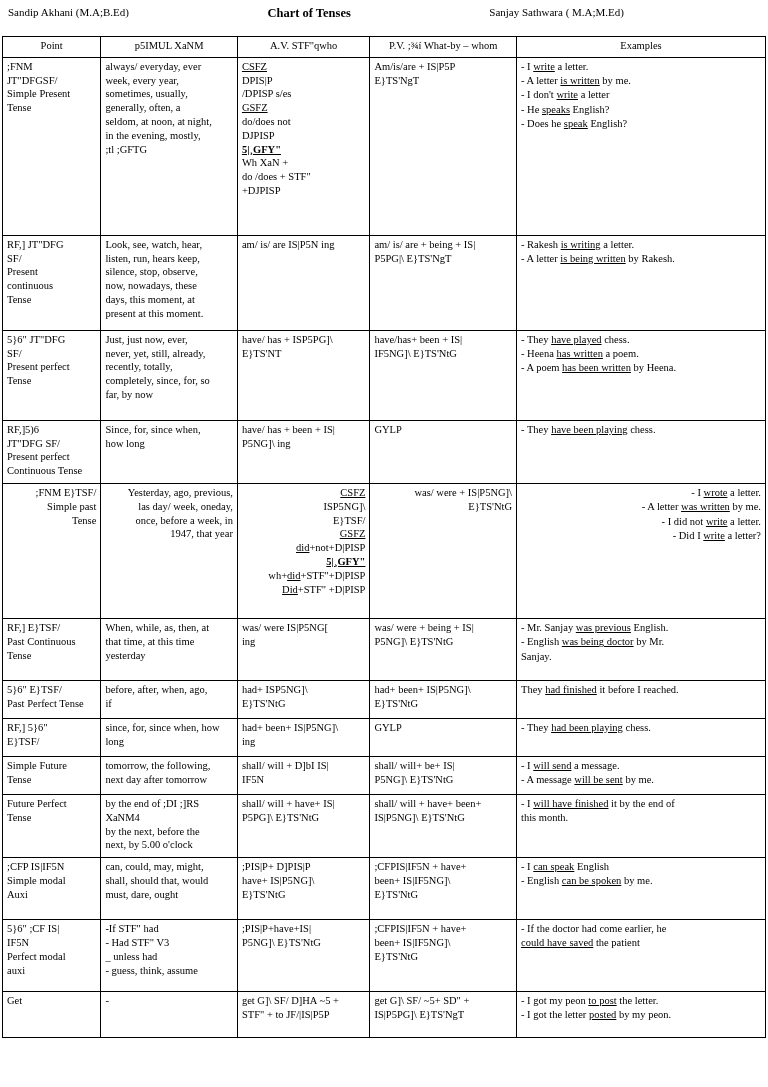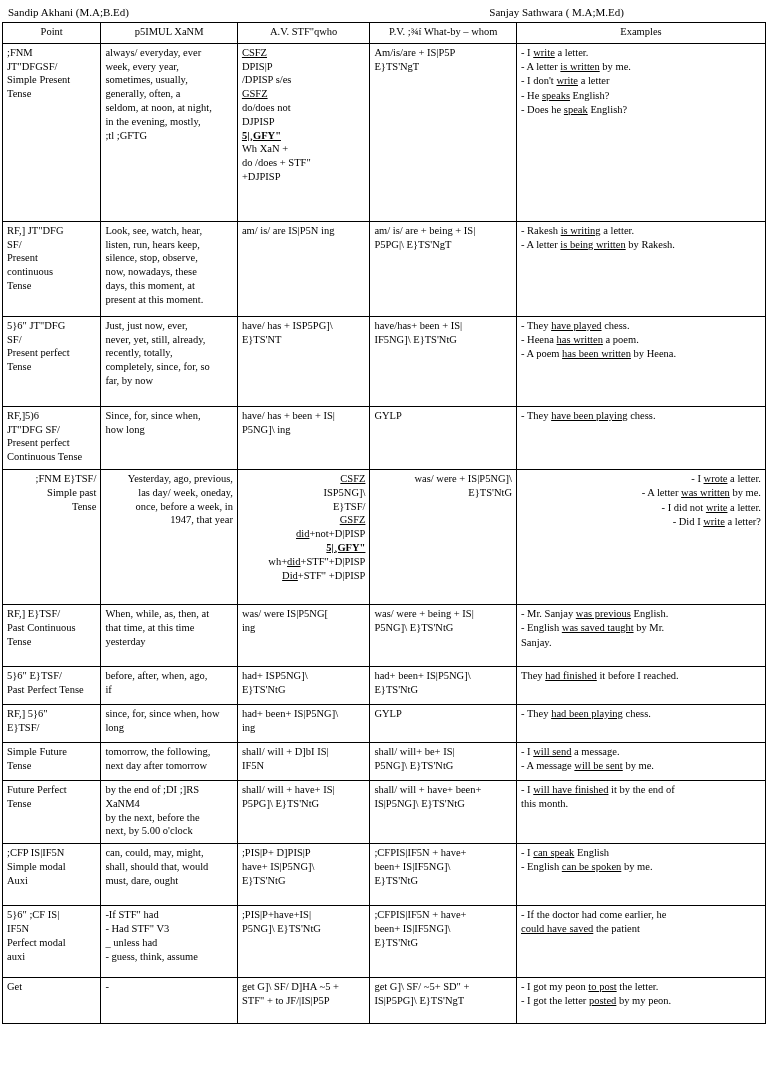--- a/index.html
+++ b/index.html
@@ -35,21 +35,21 @@
   }
   .topbar .doc-title {
     font-weight: bold;
     font-size: 12.5px;
     text-align: center;
     flex: 1;
   }
   table.tenses {
     border-collapse: collapse;
     width: 764px;
-    margin: 1px auto;
+    margin: 12px auto;
     table-layout: fixed;
   }
   table.tenses td, table.tenses th {
     border: 1px solid #000000;
     vertical-align: top;
     padding: 3px 4px 4px 4px;
     font-size: 10.5px;
     line-height: 1.22;
   }
   thead th {
@@ -71,20 +71,21 @@
   .point-cell { font-size: 10.5px; }
   .ex-cell div { margin-bottom: 1.5px; }
 </style>
 </head>
 <body>
 
 <div class="page">
 
   <div class="topbar">
     <div class="author">Sandip Akhani (M.A;B.Ed)</div>
+    <div class="doc-title">Chart of Tenses</div>
     <div class="author">Sanjay Sathwara ( M.A;M.Ed)</div>
   </div>
 
   <table class="tenses">
     <colgroup>
       <col class="col-point">
         <col class="col-p5">
         <col class="col-av">
         <col class="col-pv">
         <col class="col-ex">
@@ -264,21 +265,21 @@
           <td class="cell-lines ">
             <div>was/ were  IS|P5NG[</div>
             <div>ing</div>
           </td>
           <td class="cell-lines ">
             <div>was/ were + being + IS|</div>
             <div>P5NG]\ E}TS'NtG</div>
           </td>
           <td class="cell-lines ex-cell">
             <div>- Mr. Sanjay <span class="u">was previous</span> English.</div>
-            <div>- English <span class="u">was saved taught</span> by Mr.</div>
+            <div>- English <span class="u">was being doctor</span> by Mr.</div>
             <div>Sanjay.</div>
           </td>
         </tr>
         <tr style="height: 38px;">
           <td class="cell-lines point-cell">
             <div>5}6" E}TSF/</div>
             <div>Past Perfect Tense</div>
           </td>
           <td class="cell-lines ">
             <div>before, after, when, ago,</div>

